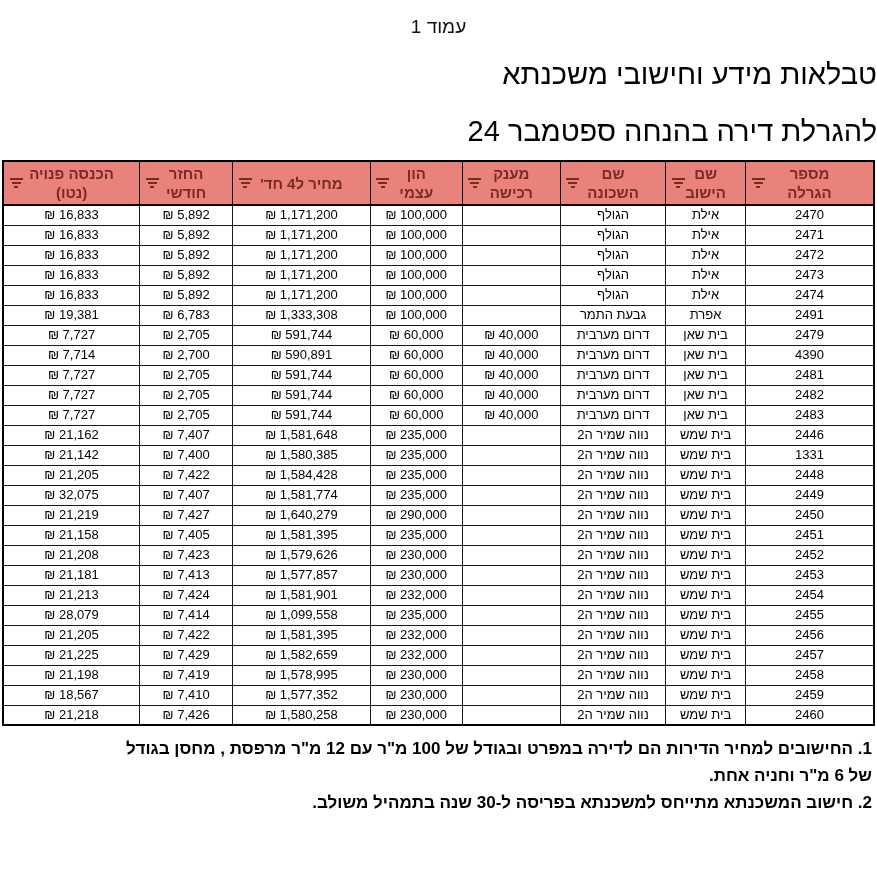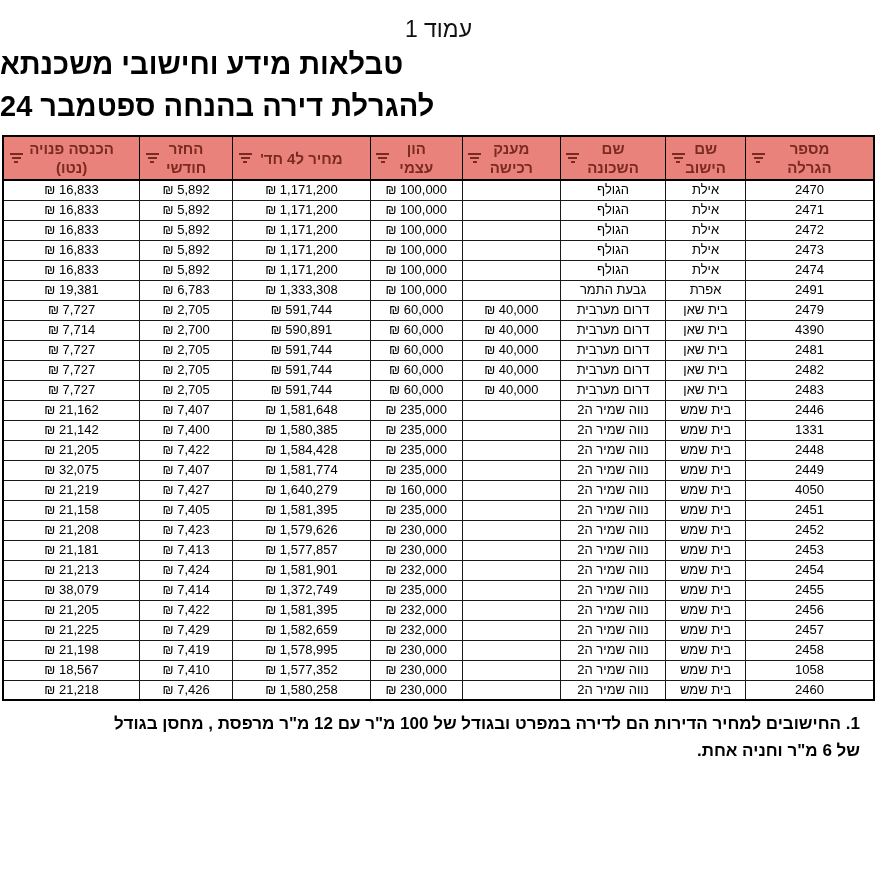--- a/index.html
+++ b/index.html
@@ -8,30 +8,30 @@
     width: 877px;
     height: 878px;
     font-family: "Liberation Sans", "DejaVu Sans", sans-serif;
     color: #000;
     direction: rtl;
     overflow: hidden;
   }
   .page-label {
     margin-top: 16px;
     text-align: center;
-    font-size: 23px;
+    font-size: 19px;
     font-weight: 400;
     color: #111;
   }
   .doc-title {
-    text-align: left;
-    font-weight: 700;
+    text-align: right;
+    font-weight: 400;
     font-size: 29px;
     line-height: 42px;
-    margin-top: 0;
+    margin-top: 15px;
     color: #000;
   }
   table.data {
     border-collapse: collapse;
     table-layout: fixed;
     width: 873px;
     margin: 8px 2px 0 2px;
     direction: rtl;
     border: 2px solid #000;
   }
@@ -75,21 +75,21 @@
   .funnel i {
     display: block;
     background: #7B2A21;
     height: 2px;
     margin: 0 auto 2px auto;
   }
   .funnel i:nth-child(1) { width: 13px; }
   .funnel i:nth-child(2) { width: 9px; }
   .funnel i:nth-child(3) { width: 4px; margin-bottom: 0; }
   .notes {
-    margin: 9px 17px 0 5px;
+    margin: 9px 5px 0 5px;
     font-weight: 700;
     font-size: 17px;
     line-height: 27px;
     color: #000;
     direction: rtl;
   }
 </style>
 </head>
 <body>
 
@@ -269,25 +269,25 @@
         <td>2449</td>
         <td>בית שמש</td>
         <td>נווה שמיר ה2</td>
         <td class="money"></td>
         <td class="money">₪ 235,000</td>
         <td class="money">₪ 1,581,774</td>
         <td class="money">₪ 7,407</td>
         <td class="money">₪ 32,075</td>
       </tr>
       <tr>
-        <td>4050</td>
-        <td>בית שמש</td>
-        <td>נווה שמיר ה2</td>
-        <td class="money"></td>
-        <td class="money">₪ 160,000</td>
+        <td>2450</td>
+        <td>בית שמש</td>
+        <td>נווה שמיר ה2</td>
+        <td class="money"></td>
+        <td class="money">₪ 290,000</td>
         <td class="money">₪ 1,640,279</td>
         <td class="money">₪ 7,427</td>
         <td class="money">₪ 21,219</td>
       </tr>
       <tr>
         <td>2451</td>
         <td>בית שמש</td>
         <td>נווה שמיר ה2</td>
         <td class="money"></td>
         <td class="money">₪ 235,000</td>
@@ -324,23 +324,23 @@
         <td class="money">₪ 1,581,901</td>
         <td class="money">₪ 7,424</td>
         <td class="money">₪ 21,213</td>
       </tr>
       <tr>
         <td>2455</td>
         <td>בית שמש</td>
         <td>נווה שמיר ה2</td>
         <td class="money"></td>
         <td class="money">₪ 235,000</td>
-        <td class="money">₪ 1,372,749</td>
+        <td class="money">₪ 1,099,558</td>
         <td class="money">₪ 7,414</td>
-        <td class="money">₪ 38,079</td>
+        <td class="money">₪ 28,079</td>
       </tr>
       <tr>
         <td>2456</td>
         <td>בית שמש</td>
         <td>נווה שמיר ה2</td>
         <td class="money"></td>
         <td class="money">₪ 232,000</td>
         <td class="money">₪ 1,581,395</td>
         <td class="money">₪ 7,422</td>
         <td class="money">₪ 21,205</td>
@@ -359,21 +359,21 @@
         <td>2458</td>
         <td>בית שמש</td>
         <td>נווה שמיר ה2</td>
         <td class="money"></td>
         <td class="money">₪ 230,000</td>
         <td class="money">₪ 1,578,995</td>
         <td class="money">₪ 7,419</td>
         <td class="money">₪ 21,198</td>
       </tr>
       <tr>
-        <td>1058</td>
+        <td>2459</td>
         <td>בית שמש</td>
         <td>נווה שמיר ה2</td>
         <td class="money"></td>
         <td class="money">₪ 230,000</td>
         <td class="money">₪ 1,577,352</td>
         <td class="money">₪ 7,410</td>
         <td class="money">₪ 18,567</td>
       </tr>
       <tr>
         <td>2460</td>
@@ -384,13 +384,14 @@
         <td class="money">₪ 1,580,258</td>
         <td class="money">₪ 7,426</td>
         <td class="money">₪ 21,218</td>
       </tr>
     </tbody>
 </table>
 
 <div class="notes">
   <div>1. החישובים למחיר הדירות הם לדירה במפרט ובגודל של 100 מ"ר עם 12 מ"ר מרפסת , מחסן בגודל</div>
   <div>של 6 מ"ר וחניה אחת.</div>
+  <div>2. חישוב המשכנתא מתייחס למשכנתא בפריסה ל-30 שנה בתמהיל משולב.</div>
 </div>
 
 </body></html>

